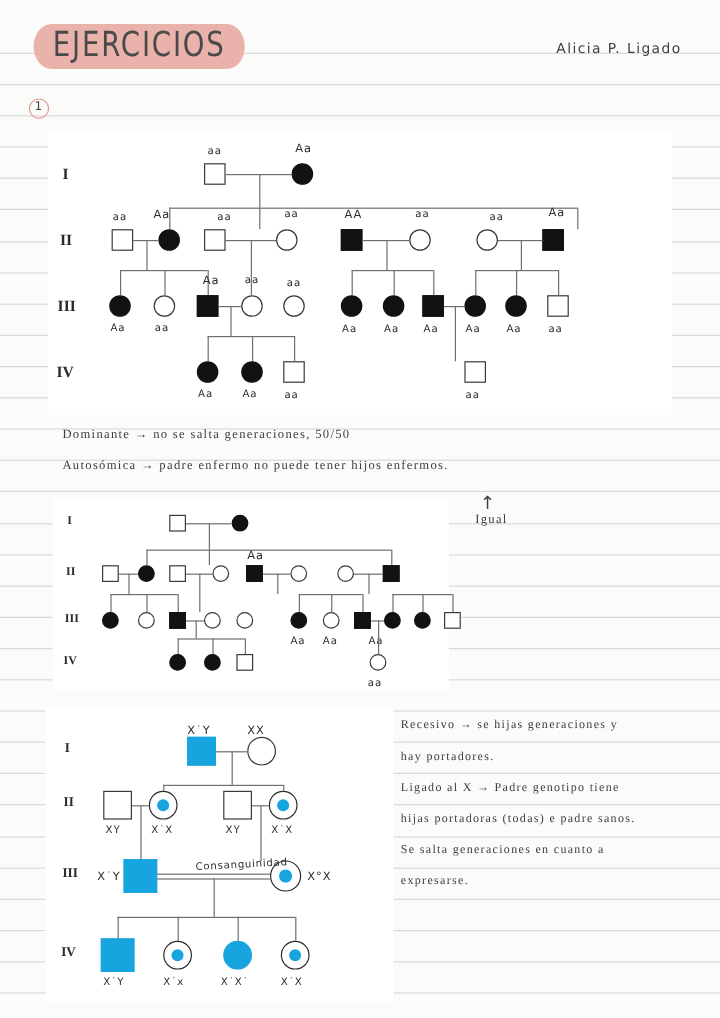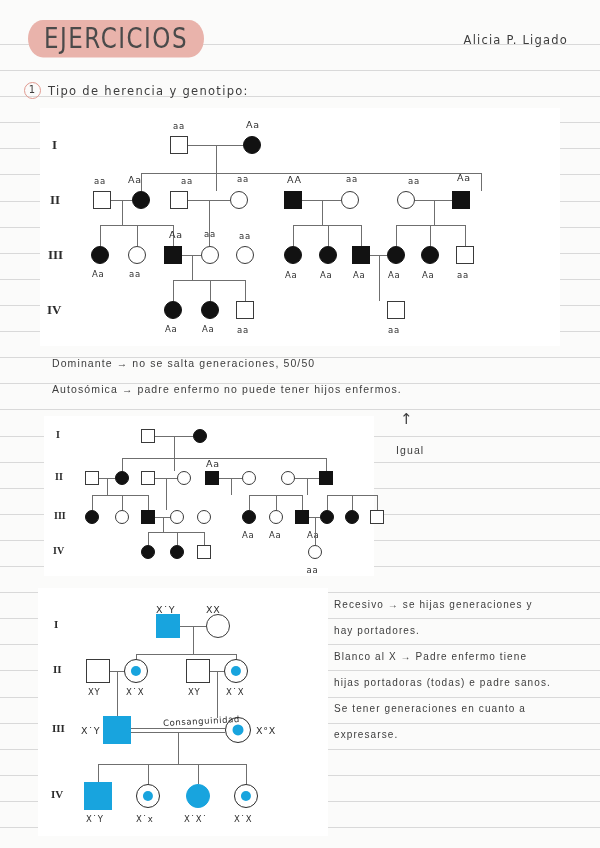--- a/index.html
+++ b/index.html
@@ -70,21 +70,21 @@
   .gt{
     position:absolute;white-space:nowrap;
     font-family:"DejaVu Sans", sans-serif;
     font-size:8.5px;letter-spacing:0.8px;color:#2e2e2e;
   }
   .gt.big{font-size:9.5px;}
 
   
   .note{
     position:absolute;z-index:5;white-space:nowrap;
-    font-family:Liberation Sans, sans-serif;
+    font-family:Liberation Serif, serif;
     font-size:10.5px;letter-spacing:1.1px;color:#3d3d3d;
   }
   .note.sm{font-size:10px;}
   #igual-arrow{
     position:absolute;z-index:5;color:#3d3d3d;font-size:15px;
     font-family:"DejaVu Sans", sans-serif;
   }
   #consang-label{
     position:absolute;z-index:6;
     font-family:"DejaVu Sans", sans-serif;
@@ -129,21 +129,20 @@
     <div class="rule" style="top: 827px;"></div>
   </div>
 
 <div id="header">
   <div id="hl-title">EJERCICIOS</div>
   <div id="author">Alicia P. Ligado</div>
 </div>
 
 <div id="q1">
   <span class="num">1</span>
-  <span>Tipo de herencia y genotipo:</span>
 </div>
 
 <div class="panel" id="panel1" style="left:40px;top:108px;width:520px;height:238px;"></div>
 <div class="ped" id="ped1" style="left:40px;top:108px;width:520px;height:238px;">
     <div class="gen" style="left: 12px; top: 29px; font-size: 13px;">I</div>
     <div class="gen" style="left: 10px; top: 84px; font-size: 13px;">II</div>
     <div class="gen" style="left: 8px; top: 139px; font-size: 13px;">III</div>
     <div class="gen" style="left: 7px; top: 194px; font-size: 13px;">IV</div>
     <div class="sq" style="left: 130px; top: 28px; width: 18px; height: 18px;"></div>
     <div class="ci fill" style="left: 203px; top: 28px; width: 18px; height: 18px;"></div>
@@ -300,21 +299,21 @@
     <div class="ln h" style="left: 104px; top: 116px; width: 56px;"></div>
     <div class="ln v" style="left: 104px; top: 116px; height: 13px;"></div>
     <div class="ln v" style="left: 133px; top: 116px; height: 13px;"></div>
     <div class="ln v" style="left: 160px; top: 116px; height: 13px;"></div>
     <div class="ln v" style="left: 270.5px; top: 101px; height: 28px;"></div>
     <div class="ci" style="left: 263.5px; top: 129px; width: 14px; height: 14px;"></div>
     <div class="gt" style="left: 262.5px; top: 149px;">aa</div>
   </div>
 
 <div id="igual-arrow" style="left:400px;top:410px;">↑</div>
-<div class="note" style="left:396px;top:444px;">Igual</div>
+<div class="note" style="left:396px;top:428px;">Igual</div>
 
 <div class="panel" id="panel3" style="left:38px;top:588px;width:290px;height:248px;"></div>
 <div class="ped" id="ped3" style="left:38px;top:588px;width:290px;height:248px;">
     <div class="gen" style="left: 16px; top: 30px; font-size: 11px;">I</div>
     <div class="gen" style="left: 15px; top: 75px; font-size: 11px;">II</div>
     <div class="gen" style="left: 14px; top: 134px; font-size: 11px;">III</div>
     <div class="gen" style="left: 13px; top: 200px; font-size: 11px;">IV</div>
     <div class="sq blue" style="left: 118px; top: 26px; width: 24px; height: 24px;"></div>
     <div class="ci" style="left: 168px; top: 26px; width: 24px; height: 24px;"></div>
     <div class="ln h" style="left: 142px; top: 38px; width: 26px;"></div>
@@ -355,16 +354,16 @@
     <div class="gt" style="left: 48px; top: 226px;">X˙Y</div>
     <div class="gt" style="left: 98px; top: 226px;">X˙x</div>
     <div class="gt" style="left: 146px; top: 226px;">X˙X˙</div>
     <div class="gt" style="left: 196px; top: 226px;">X˙X</div>
   </div>
 
 <div id="consang-label" style="left:163px;top:716px;">Consanguinidad</div>
 
 <div class="note sm" style="left:334px;top:599px;">Recesivo → se hijas generaciones y</div>
 <div class="note sm" style="left:334px;top:625px;">hay portadores.</div>
-<div class="note sm" style="left:334px;top:651px;">Blanco al X → Padre enfermo tiene</div>
+<div class="note sm" style="left:334px;top:651px;">Ligado al X → Padre genotipo tiene</div>
 <div class="note sm" style="left:334px;top:677px;">hijas portadoras (todas) e padre sanos.</div>
-<div class="note sm" style="left:334px;top:703px;">Se tener generaciones en cuanto a</div>
+<div class="note sm" style="left:334px;top:703px;">Se salta generaciones en cuanto a</div>
 <div class="note sm" style="left:334px;top:729px;">expresarse.</div>
 
 </body></html>

